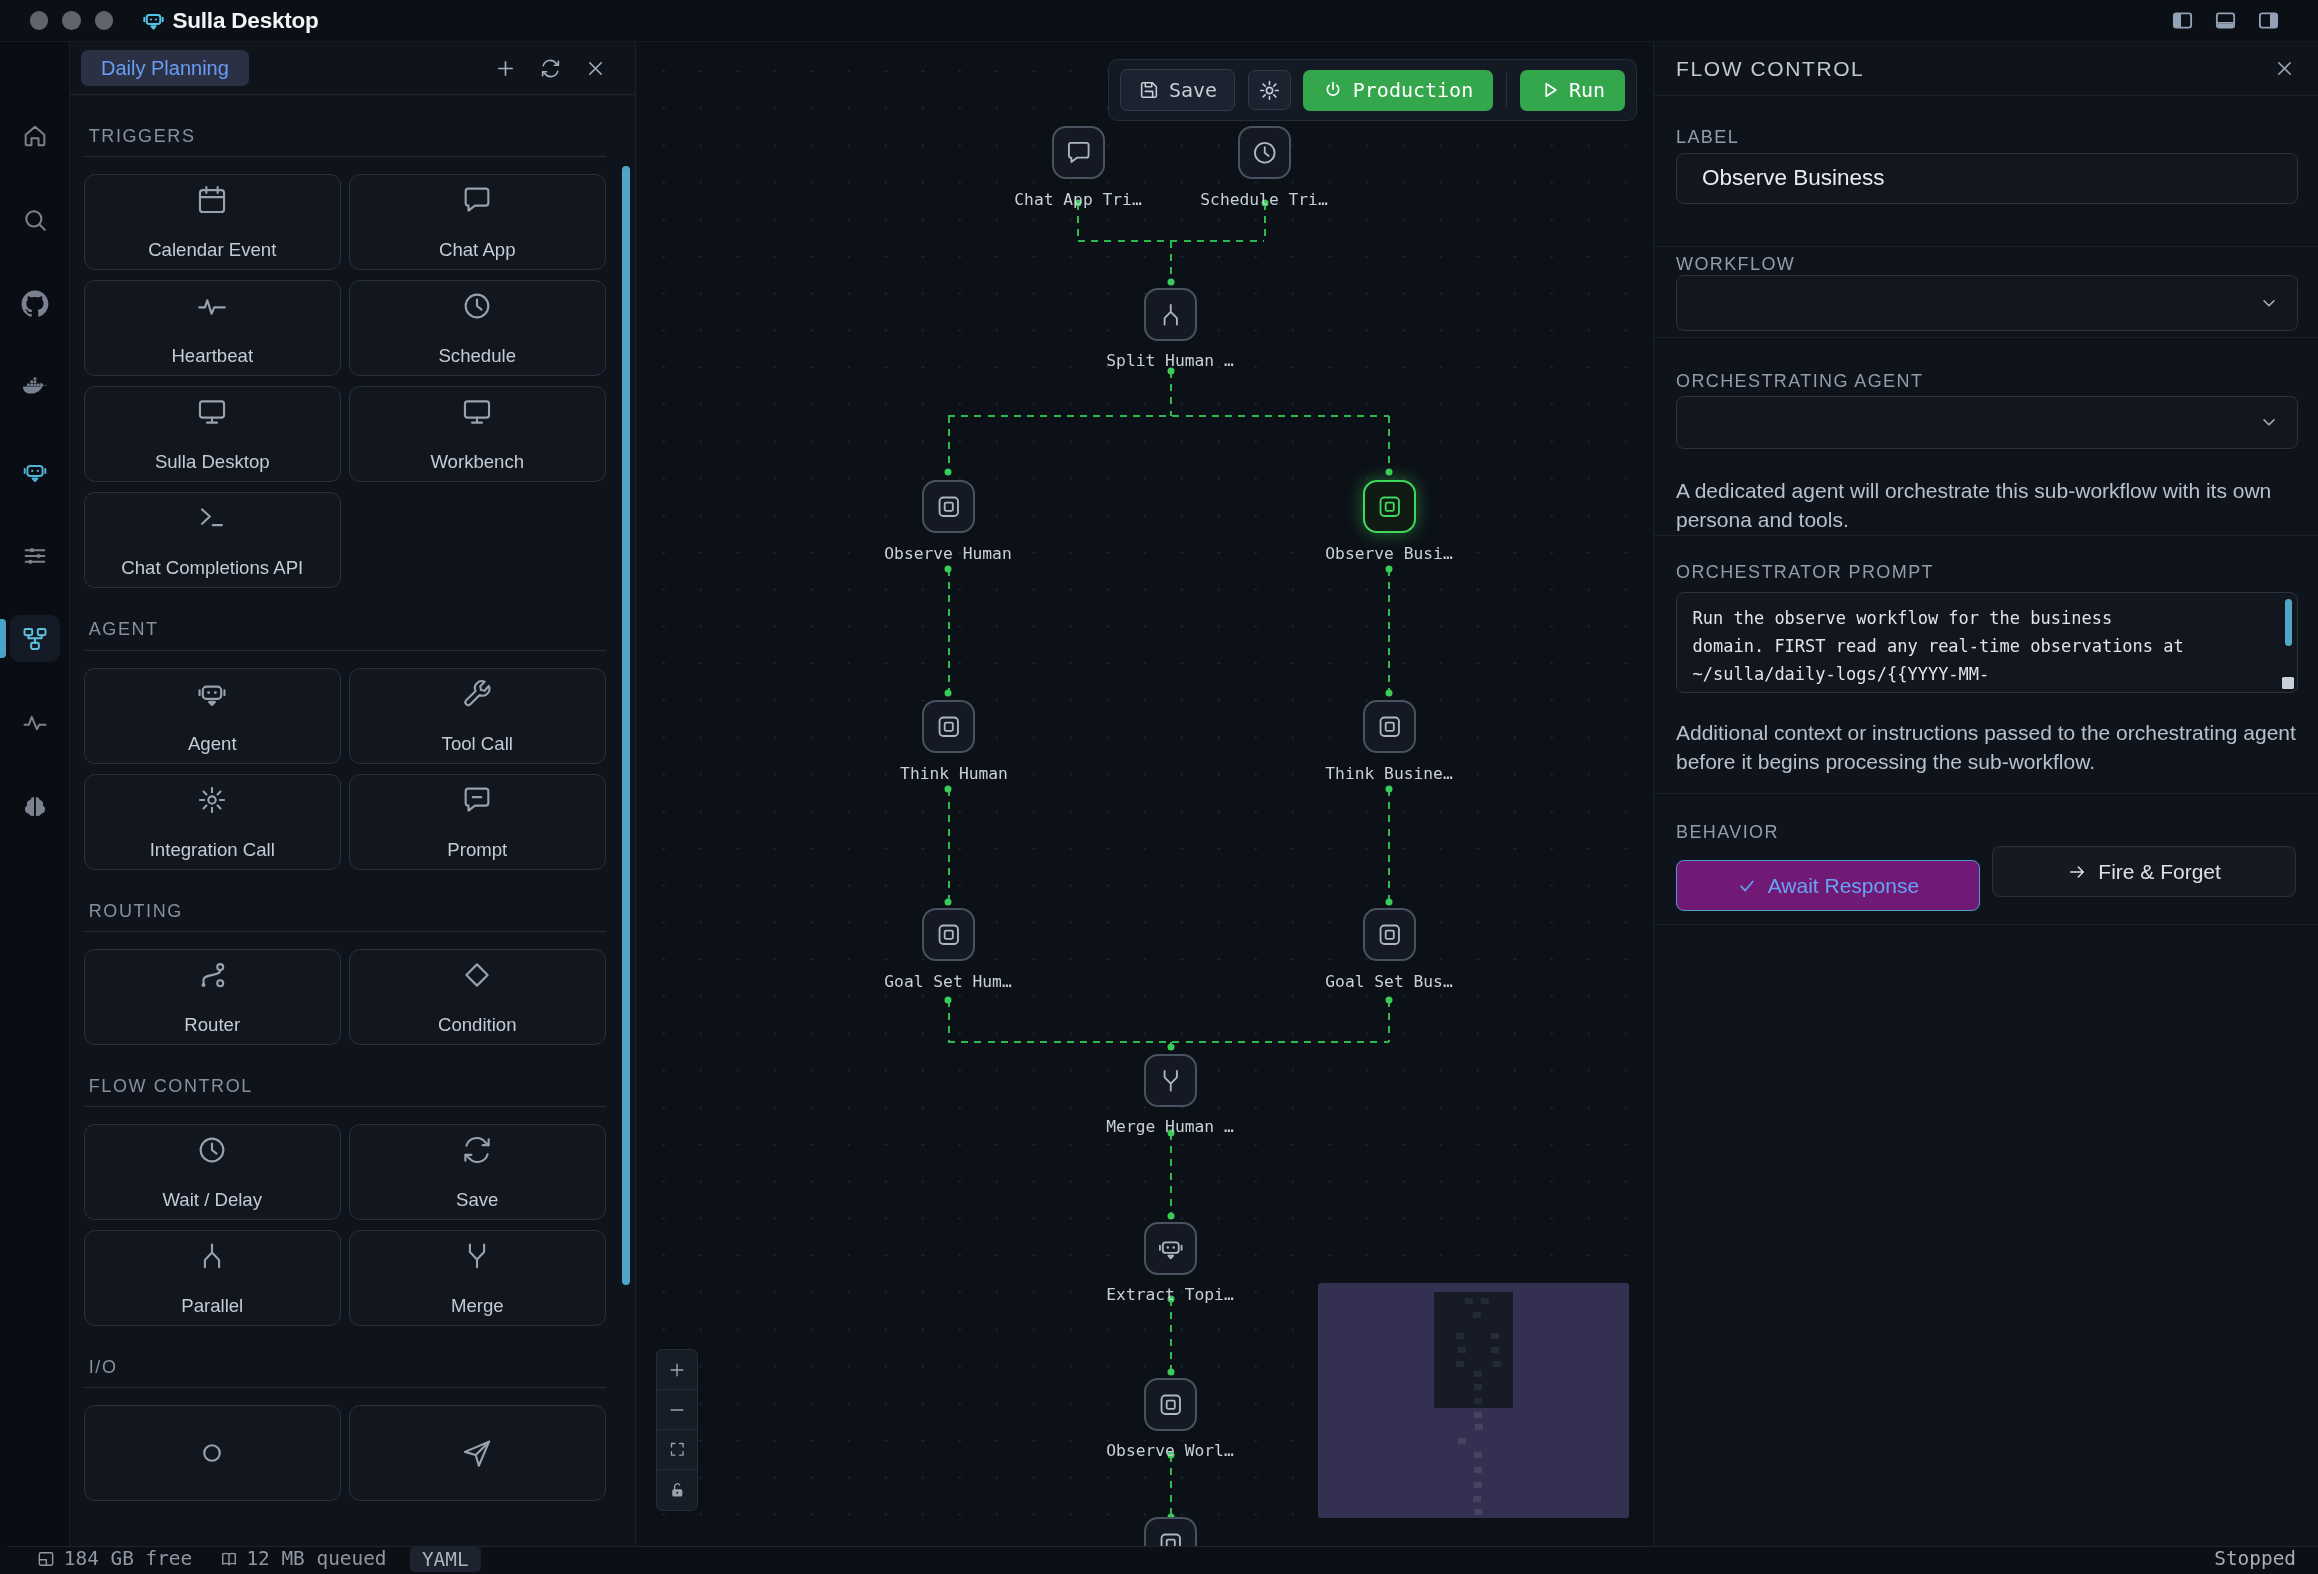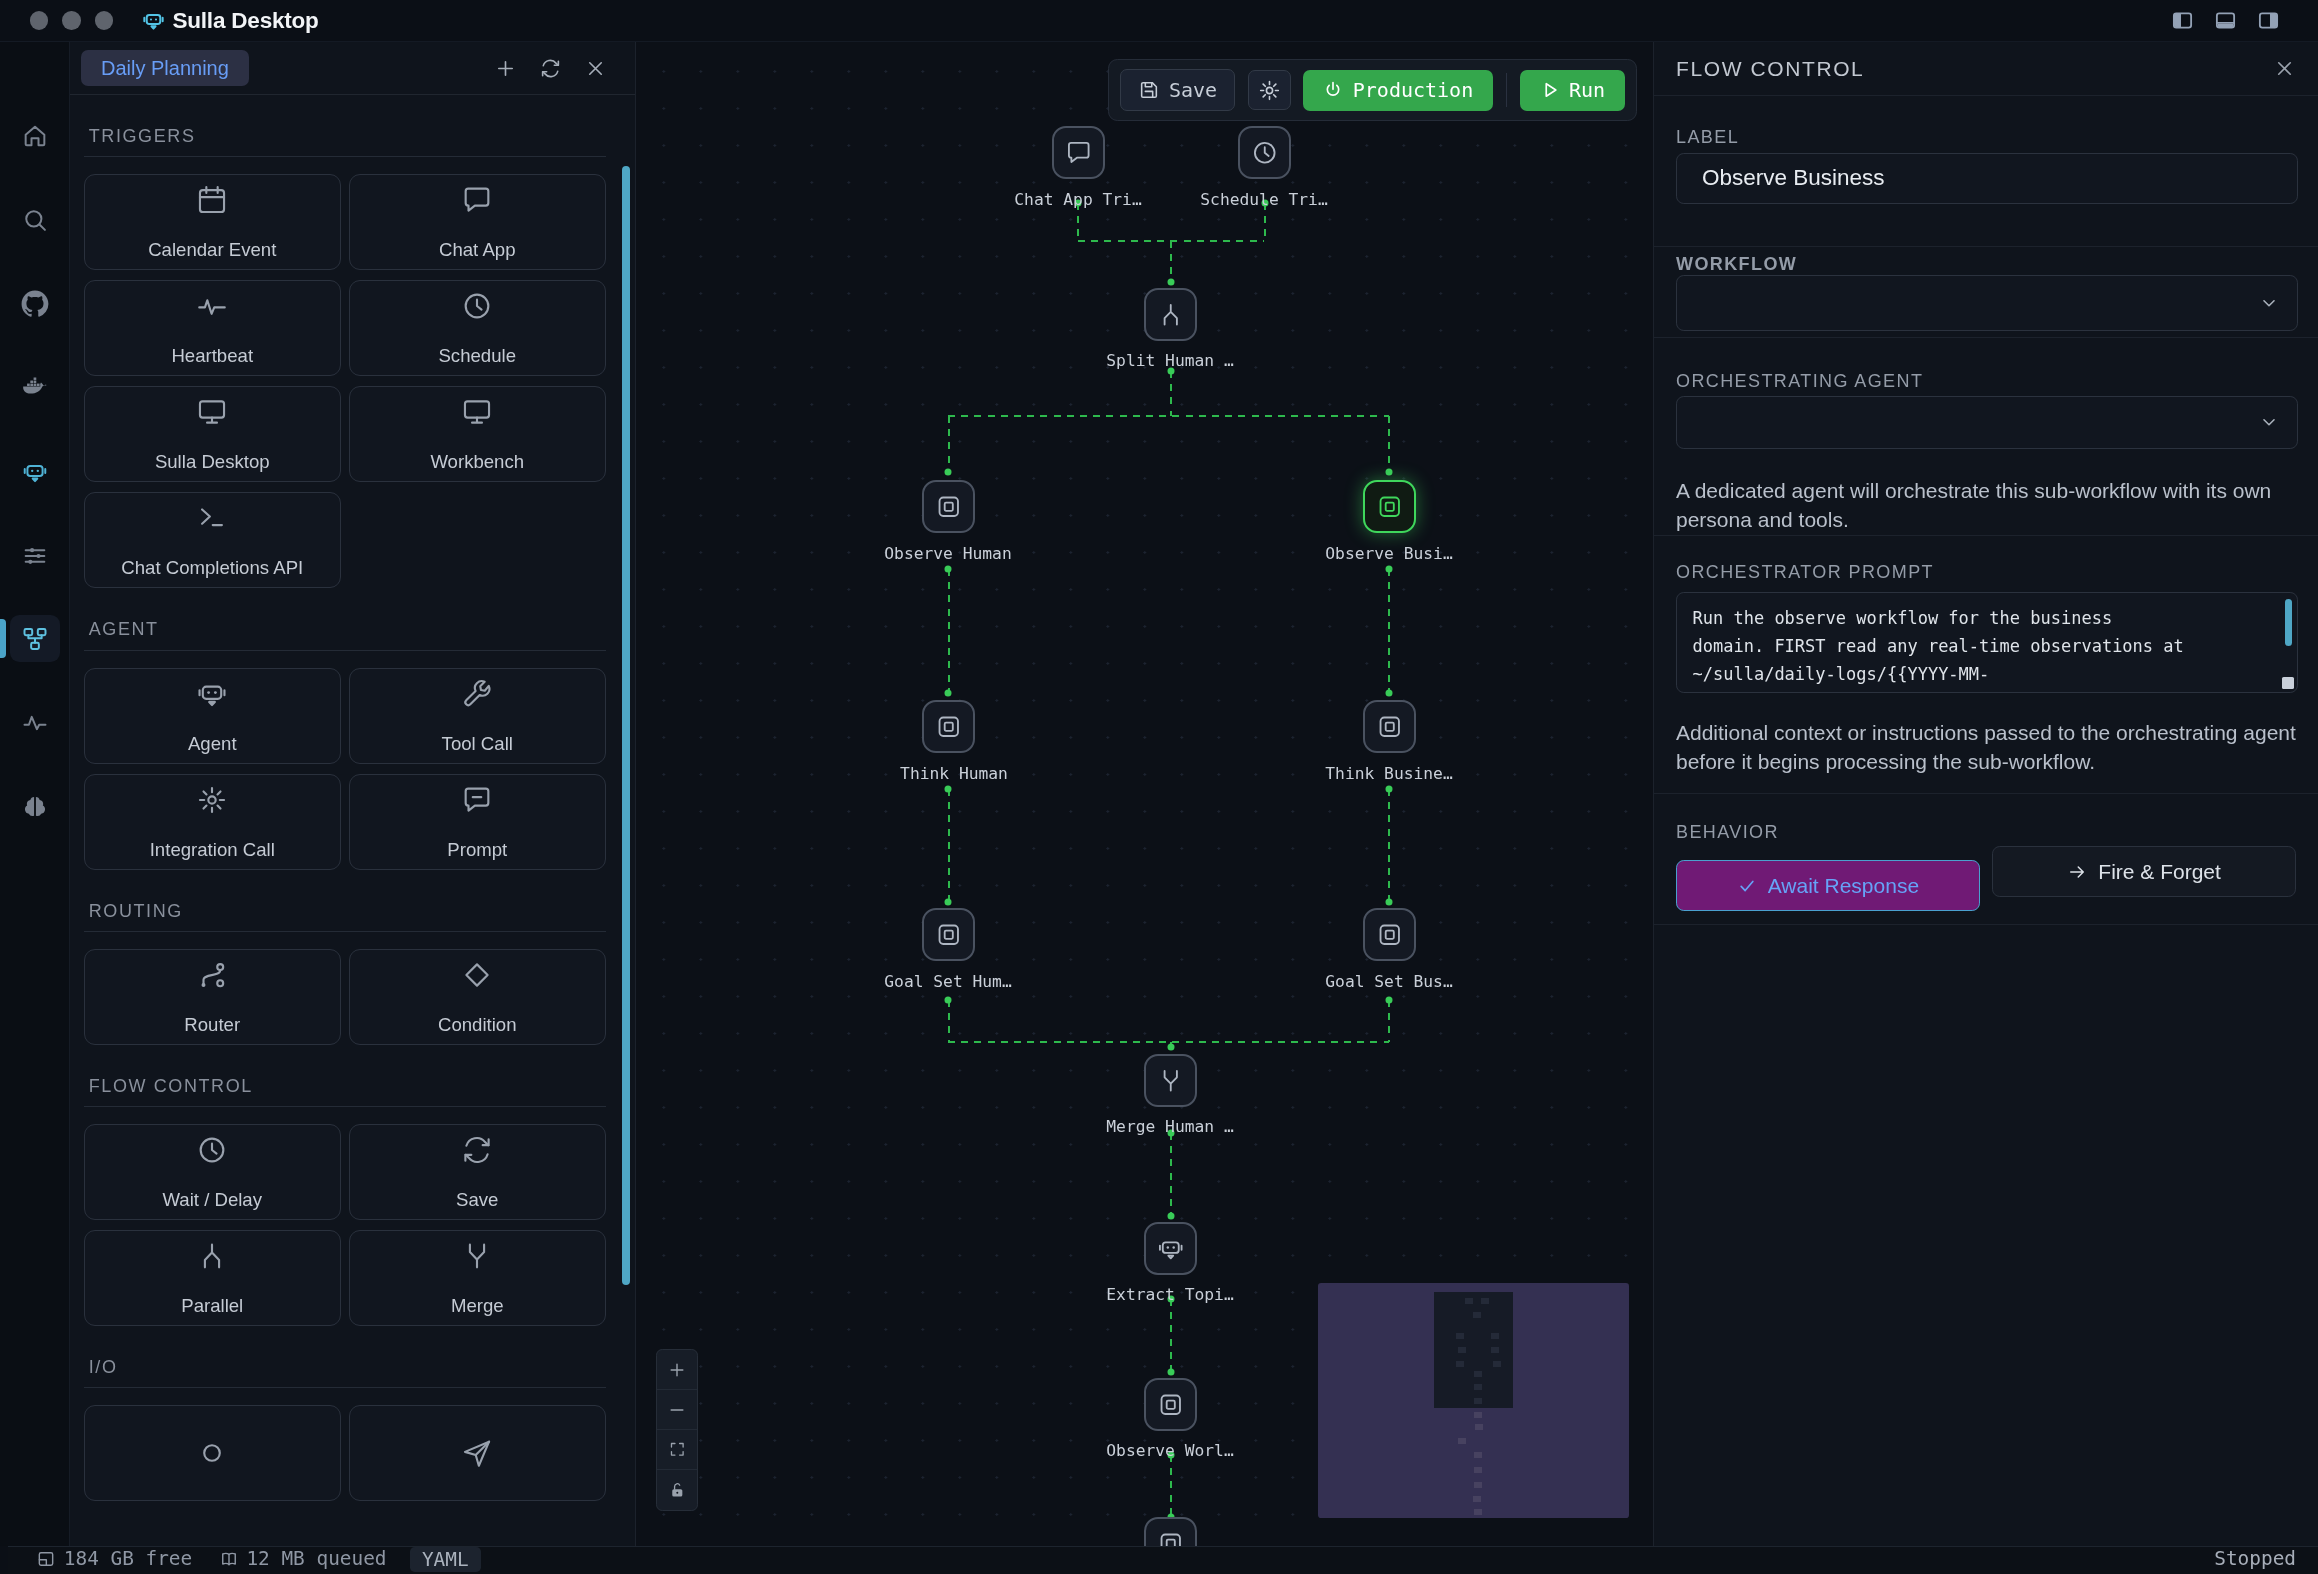--- a/index.html
+++ b/index.html
@@ -601,21 +601,21 @@
       </span>
   </div>
 
   <div class="insp-sec" style="padding-top:31px; padding-bottom:42px;">
     <div class="sec-label">LABEL</div>
     <div class="insp-input" style="margin-top:4.7px;">
       <span>Observe Business</span>
     </div>
   </div>
 
-  <div class="insp-sec" style="padding-top:7.8px; padding-bottom:6px;font-weight:bold;">
+  <div class="insp-sec" style="padding-top:7.8px; padding-bottom:6px;">
     <div class="sec-label">WORKFLOW</div>
     <div class="insp-select" style="margin-top:0px; height:56px;">
       <span id="ic-chev1">
           <svg width="22" height="22" viewBox="0 0 24 24" fill="none" stroke="currentColor" stroke-width="1.7" stroke-linecap="round" stroke-linejoin="round">
             <path d="M6.5 9.5 12 15l5.5-5.5"></path>
           </svg>
         </span>
     </div>
   </div>
 

